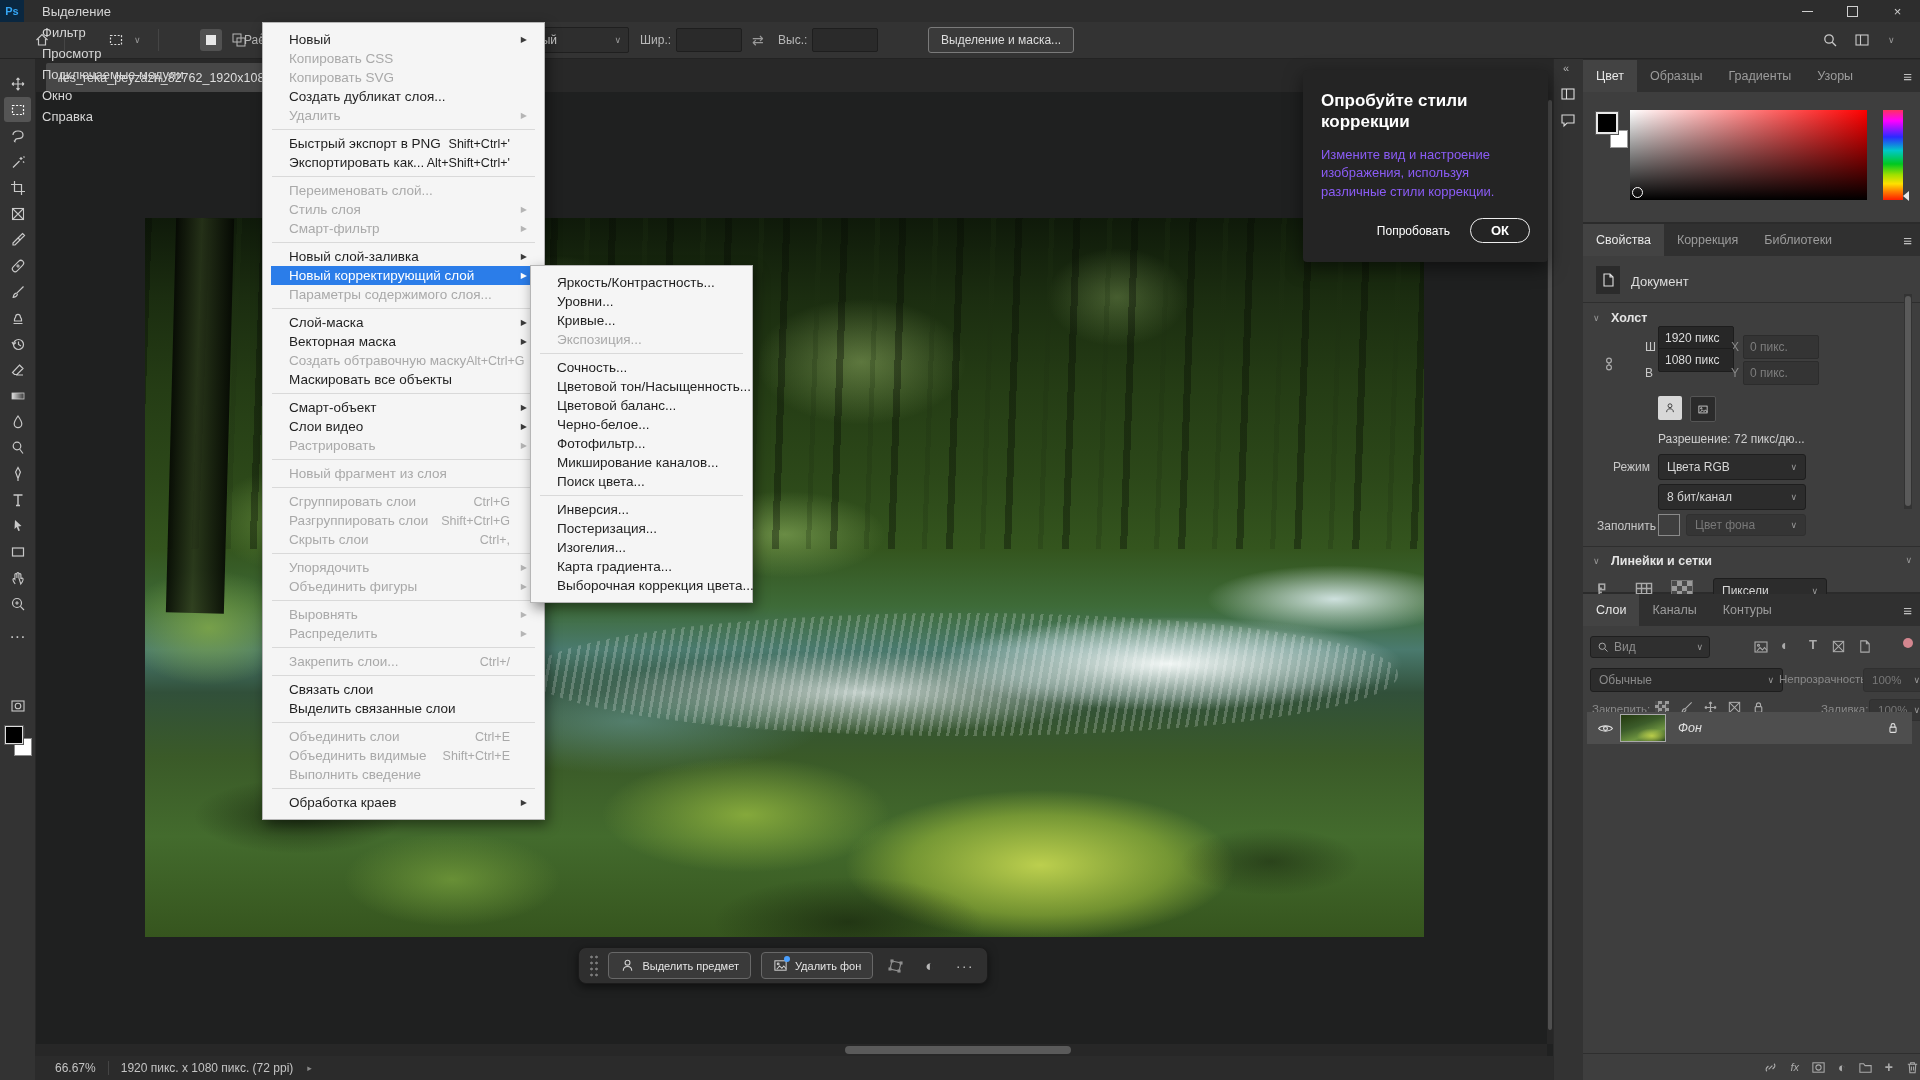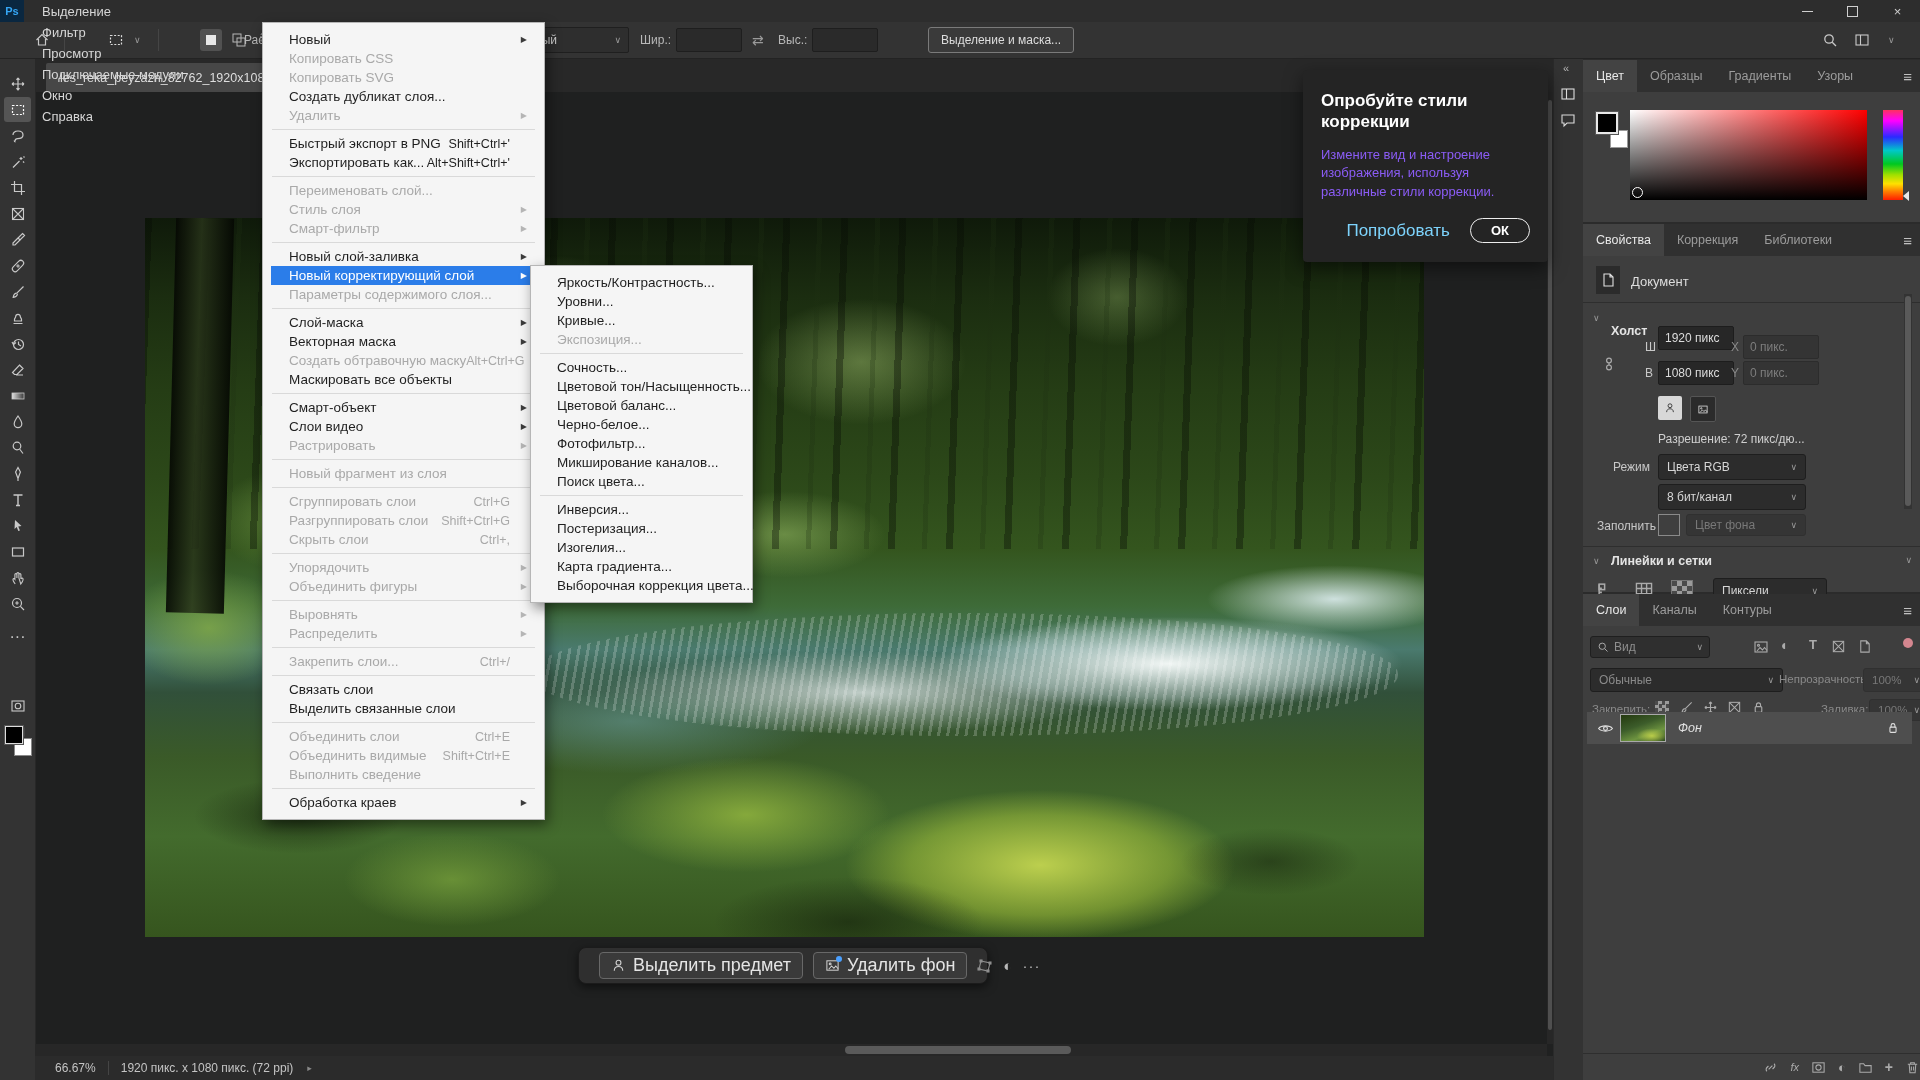--- a/index.html
+++ b/index.html
@@ -129,37 +129,37 @@
   .mi.hl{background:#2b7de9;color:#fff;}
   .mi.hl .ar{color:#fff;}
   .msep{height:1px;background:#d9d9d9;margin:4px 1px;}
 
   
   #style-tip{position:absolute;left:1303px;top:70px;width:245px;height:192px;background:#242424;
              border-radius:4px;z-index:90;padding:20px 18px 16px;box-shadow:0 6px 18px rgba(0,0,0,.5);box-sizing:border-box;}
   #style-tip h3{margin:0;font-size:17px;line-height:1.25;color:#fff;font-weight:bold;}
   #style-tip p{margin:13px 0 0;font-size:13px;line-height:1.45;color:#8b5cf6;}
   #style-tip .btns{display:flex;justify-content:flex-end;align-items:center;gap:20px;margin-top:16px;}
-  #tt-try{font-size:17px;color:#7dd3fc;}
+  #tt-try{font-size:12px;color:#ffffff;}
   #tt-ok{border:1.5px solid #eee;border-radius:15px;padding:4px 20px;font-size:13px;font-weight:bold;color:#fff;}
 
   
   #ctx-tip{position:absolute;left:998px;top:872px;width:288px;background:#1473e6;border-radius:6px;
            padding:13px 16px;font-size:15px;line-height:1.45;color:#fff;z-index:40;box-sizing:border-box;}
   #ctx-tip:before{content:"";position:absolute;left:-9px;top:84px;border-top:8px solid transparent;
            border-bottom:8px solid transparent;border-right:10px solid #1473e6;}
 
   
   #taskbar{position:absolute;left:578px;top:947px;width:410px;height:37px;background:#2f2f2f;
            border:1px solid #1b1b1b;border-radius:8px;display:flex;align-items:center;gap:10px;
            padding:0 10px;z-index:30;box-shadow:0 3px 10px rgba(0,0,0,.55);box-sizing:border-box;}
   .tb-handle{width:10px;height:24px;background:radial-gradient(#7d7d7d 1px, transparent 1.4px);
              background-size:5px 6px;}
   .tb-btn{height:25px;border:1px solid #686868;border-radius:4px;background:#3a3a3a;display:flex;
-          align-items:center;gap:7px;padding:0 11px;font-size:18px;color:#e4e4e4;white-space:nowrap;}
+          align-items:center;gap:7px;padding:0 11px;font-size:11px;color:#e4e4e4;white-space:nowrap;}
   .tb-ic{width:26px;display:flex;justify-content:center;color:#b9b9b9;}
 </style>
 </head>
 <body>
 
 <svg width="0" height="0" style="position:absolute">
   <defs>
     <symbol id="i-home" viewBox="0 0 16 16">
         <g stroke="currentColor" fill="none" stroke-width="1.2">
           <path d="M2.5 8 8 2.5 13.5 8M4.5 7v6h7V7"></path>
@@ -691,36 +691,36 @@
         </div>
       <span class="pmenu">≡</span>
       <div style="position:absolute;left:13px;top:42px;width:24px;height:28px;background:#2b2b2b;display:flex;align-items:center;justify-content:center;">
           <svg class="tico" style="color:#e0e0e0">
             <use href="#i-docpage"></use>
           </svg>
         </div>
       <span style="position:absolute;left:48px;top:50px;font-size:13px;color:#ddd;">Документ</span>
       <div style="position:absolute;left:0;top:78px;width:337px;height:1px;background:#2e2e2e;"></div>
       <span class="chev" style="position:absolute;left:10px;top:90px;">∨</span>
-      <span class="sectionhead" style="position:absolute;left:28px;top:100px;">Холст</span>
+      <span class="sectionhead" style="position:absolute;left:28px;top:87px;">Холст</span>
       <div style="position:absolute;left:18px;top:118px;">
           <svg class="ic" width="16" height="44" viewBox="0 0 16 16">
             <use href="#i-chainv"></use>
           </svg>
         </div>
       <span class="plabel" style="position:absolute;left:62px;top:116px;">Ш</span>
       <div class="field" style="left:75px;top:102px;width:62px;">
           <span>1920 пикс</span>
         </div>
       <span class="plabel dim" style="position:absolute;left:148px;top:116px;">X</span>
       <div class="field dis" style="left:160px;top:111px;width:62px;">
           <span>0 пикс.</span>
         </div>
       <span class="plabel" style="position:absolute;left:62px;top:142px;">В</span>
-      <div class="field" style="left:75px;top:137px;width:62px;">
+      <div class="field" style="left:75px;top:124px;width:62px;">
           <span>1080 пикс</span>
         </div>
       <span class="plabel dim" style="position:absolute;left:148px;top:142px;">Y</span>
       <div class="field dis" style="left:160px;top:137px;width:62px;">
           <span>0 пикс.</span>
         </div>
       <div style="position:absolute;left:75px;top:172px;width:24px;height:24px;background:#d8d8d8;border-radius:2px;display:flex;align-items:center;justify-content:center;">
           <svg class="tico" style="width:12px;height:14px;color:#333">
             <use href="#i-person"></use>
           </svg>

